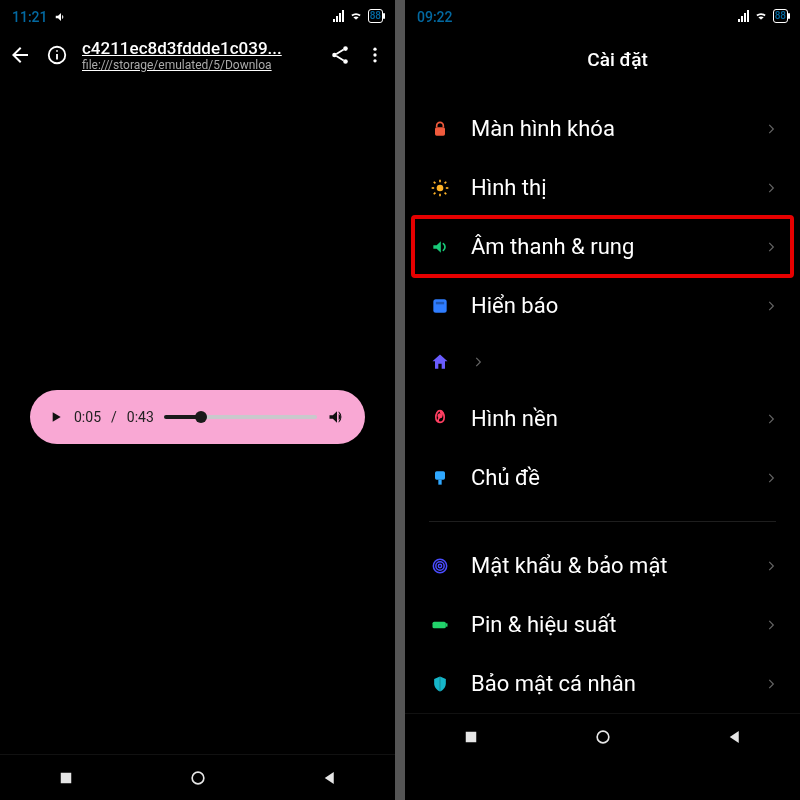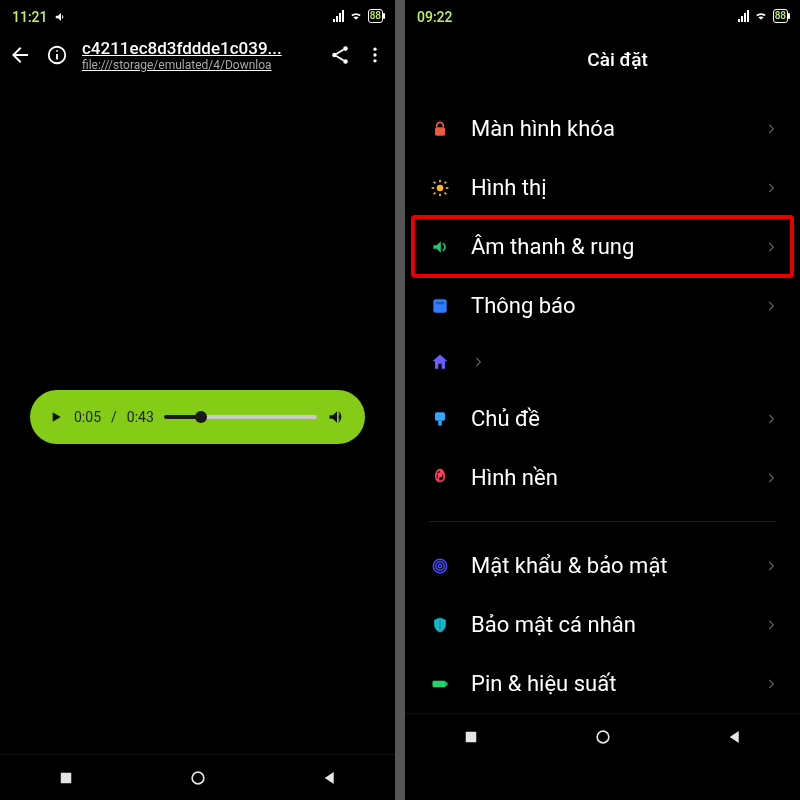--- a/index.html
+++ b/index.html
@@ -19,21 +19,21 @@
   }
   .phone.left { margin-right: 10px; }
   .phone.right { }
 
   
   .statusbar {
     height: 30px;
     padding: 4px 12px 0 12px;
     display: flex; align-items: center; justify-content: space-between;
     font-size: 14px; font-weight: 500;
-    color: #bef264;
+    color: #0369a1;
   }
   .statusbar .sb-left { display:flex; align-items:center; gap:6px; }
   .statusbar .sb-right { display:flex; align-items:flex-start; gap:4px; }
   .batt {
     display:inline-flex; align-items:center;
     border:1.2px solid #fff; border-radius:3px;
     padding:0 1px; font-size:10px; height:14px; line-height:12px;
     position: relative;
   }
   .batt::after{
@@ -56,21 +56,21 @@
   .browser-head .titlewrap{
     flex:1; min-width:0; overflow:hidden;
   }
   .url-title{ font-size:17px; font-weight:500; white-space:nowrap; overflow:hidden; text-overflow:ellipsis;}
   .url-sub{ font-size:12px; color:#aaa; white-space:nowrap; overflow:hidden; text-overflow:ellipsis;}
   .icon-btn{ color:#fff; display:flex; align-items:center; }
 
   
   .player-area{ flex:1; display:flex; align-items:center; justify-content:center; }
   .audio-pill{
-    background:#84cc16; color:#111;
+    background:#f9a8d4; color:#111;
     border-radius: 999px;
     width: 335px; height:54px;
     display:flex; align-items:center;
     padding: 0 18px; gap:10px;
     text-align: center;
   }
   .audio-time{ font-size:14px; color:#222; }
   .audio-track{
     flex:1; height:4px; background:#c9c9cc; border-radius:4px; position:relative;
   }
@@ -156,21 +156,21 @@
     </span>
     <span class="icon-btn">
       <svg width="22" height="22" viewBox="0 0 24 24" fill="none" stroke="#fff" stroke-width="2">
           <circle cx="12" cy="12" r="9"></circle>
           <line x1="12" y1="11" x2="12" y2="17"></line>
           <circle cx="12" cy="7.5" r="1" fill="#fff" stroke="none"></circle>
         </svg>
     </span>
     <div class="titlewrap">
       <div class="url-title">c4211ec8d3fddde1c039...</div>
-      <div class="url-sub">file:///storage/emulated/4/Downloa</div>
+      <div class="url-sub">file:///storage/emulated/5/Downloa</div>
     </div>
     <span class="icon-btn">
       <svg width="22" height="22" viewBox="0 0 24 24" fill="#fff">
           <circle cx="18" cy="5" r="2.5"></circle>
           <circle cx="6" cy="12" r="2.5"></circle>
           <circle cx="18" cy="19" r="2.5"></circle>
           <path d="M8 11l8-5M8 13l8 5" stroke="#fff" stroke-width="2"></path>
         </svg>
     </span>
     <span class="icon-btn">
@@ -300,61 +300,61 @@
           </svg>
     </span>
   </div>
       <div class="row">
     <span class="icon-slot">
           <svg width="20" height="20" viewBox="0 0 24 24" fill="#2f7dff">
             <rect x="4" y="4" width="16" height="16" rx="3"></rect>
             <rect x="7" y="7" width="10" height="3" fill="#000" opacity="0.3"></rect>
           </svg>
         </span>
-    <span class="label">Thông báo</span>
+    <span class="label">Hiển báo</span>
     <span class="chev">
       <svg width="14" height="14" viewBox="0 0 24 24" fill="none" stroke="#666" stroke-width="2">
             <path d="M9 5l7 7-7 7"></path>
           </svg>
     </span>
   </div>
       <div class="row">
     <span class="icon-slot">
           <svg width="20" height="20" viewBox="0 0 24 24" fill="#6a5cff">
             <path d="M12 3l9 8h-3v9h-4v-6H10v6H6v-9H3z"></path>
           </svg>
         </span>
+    <span class="chev">
+      <svg width="14" height="14" viewBox="0 0 24 24" fill="none" stroke="#666" stroke-width="2">
+            <path d="M9 5l7 7-7 7"></path>
+          </svg>
+    </span>
+  </div>
+      <div class="row">
+    <span class="icon-slot">
+          <svg width="20" height="20" viewBox="0 0 24 24" fill="#ff3f62">
+            <path d="M12 4c3 0 3 4 0 6-3 2-3 6 0 6s5-2 5-6-2-8-5-8-5 4-5 8 2 6 5 6" fill="none" stroke="#ff3f62" stroke-width="2"></path>
+            <circle cx="12" cy="8" r="3" fill="#ff3f62"></circle>
+          </svg>
+        </span>
+    <span class="label">Hình nền</span>
     <span class="chev">
       <svg width="14" height="14" viewBox="0 0 24 24" fill="none" stroke="#666" stroke-width="2">
             <path d="M9 5l7 7-7 7"></path>
           </svg>
     </span>
   </div>
       <div class="row">
     <span class="icon-slot">
           <svg width="20" height="20" viewBox="0 0 24 24" fill="#2fa8ff">
             <rect x="6" y="4" width="12" height="10" rx="2"></rect>
             <rect x="10" y="14" width="4" height="6"></rect>
           </svg>
         </span>
     <span class="label">Chủ đề</span>
-    <span class="chev">
-      <svg width="14" height="14" viewBox="0 0 24 24" fill="none" stroke="#666" stroke-width="2">
-            <path d="M9 5l7 7-7 7"></path>
-          </svg>
-    </span>
-  </div>
-      <div class="row">
-    <span class="icon-slot">
-          <svg width="20" height="20" viewBox="0 0 24 24" fill="#ff3f62">
-            <path d="M12 4c3 0 3 4 0 6-3 2-3 6 0 6s5-2 5-6-2-8-5-8-5 4-5 8 2 6 5 6" fill="none" stroke="#ff3f62" stroke-width="2"></path>
-            <circle cx="12" cy="8" r="3" fill="#ff3f62"></circle>
-          </svg>
-        </span>
-    <span class="label">Hình nền</span>
     <span class="chev">
       <svg width="14" height="14" viewBox="0 0 24 24" fill="none" stroke="#666" stroke-width="2">
             <path d="M9 5l7 7-7 7"></path>
           </svg>
     </span>
   </div>
       <div class="divider"></div>
       <div class="row">
     <span class="icon-slot">
           <svg width="20" height="20" viewBox="0 0 24 24" fill="none" stroke="#4a4cff" stroke-width="1.8">
@@ -365,46 +365,46 @@
         </span>
     <span class="label">Mật khẩu &amp; bảo mật</span>
     <span class="chev">
       <svg width="14" height="14" viewBox="0 0 24 24" fill="none" stroke="#666" stroke-width="2">
             <path d="M9 5l7 7-7 7"></path>
           </svg>
     </span>
   </div>
       <div class="row">
     <span class="icon-slot">
+          <svg width="20" height="20" viewBox="0 0 24 24" fill="#22d36b">
+            <rect x="3" y="8" width="16" height="8" rx="2"></rect>
+            <rect x="19" y="10" width="2" height="4"></rect>
+          </svg>
+        </span>
+    <span class="label">Pin &amp; hiệu suất</span>
+    <span class="chev">
+      <svg width="14" height="14" viewBox="0 0 24 24" fill="none" stroke="#666" stroke-width="2">
+            <path d="M9 5l7 7-7 7"></path>
+          </svg>
+    </span>
+  </div>
+      <div class="row">
+    <span class="icon-slot">
           <svg width="20" height="20" viewBox="0 0 24 24" fill="#16b6c9">
             <path d="M12 3l7 3v5c0 5-3 8-7 10-4-2-7-5-7-10V6z"></path>
             <path d="M12 3v18" stroke="#000" stroke-width="1" opacity="0.3"></path>
           </svg>
         </span>
     <span class="label">Bảo mật cá nhân</span>
     <span class="chev">
       <svg width="14" height="14" viewBox="0 0 24 24" fill="none" stroke="#666" stroke-width="2">
             <path d="M9 5l7 7-7 7"></path>
           </svg>
     </span>
   </div>
-      <div class="row">
-    <span class="icon-slot">
-          <svg width="20" height="20" viewBox="0 0 24 24" fill="#22d36b">
-            <rect x="3" y="8" width="16" height="8" rx="2"></rect>
-            <rect x="19" y="10" width="2" height="4"></rect>
-          </svg>
-        </span>
-    <span class="label">Pin &amp; hiệu suất</span>
-    <span class="chev">
-      <svg width="14" height="14" viewBox="0 0 24 24" fill="none" stroke="#666" stroke-width="2">
-            <path d="M9 5l7 7-7 7"></path>
-          </svg>
-    </span>
-  </div>
     </div>
 
   <div class="navbar">
     <span class="nav-btn">
       <svg width="18" height="18" viewBox="0 0 24 24" fill="#fff">
           <rect x="5" y="5" width="14" height="14"></rect>
         </svg>
     </span>
     <span class="nav-btn">
       <svg width="20" height="20" viewBox="0 0 24 24" fill="none" stroke="#fff" stroke-width="2">

